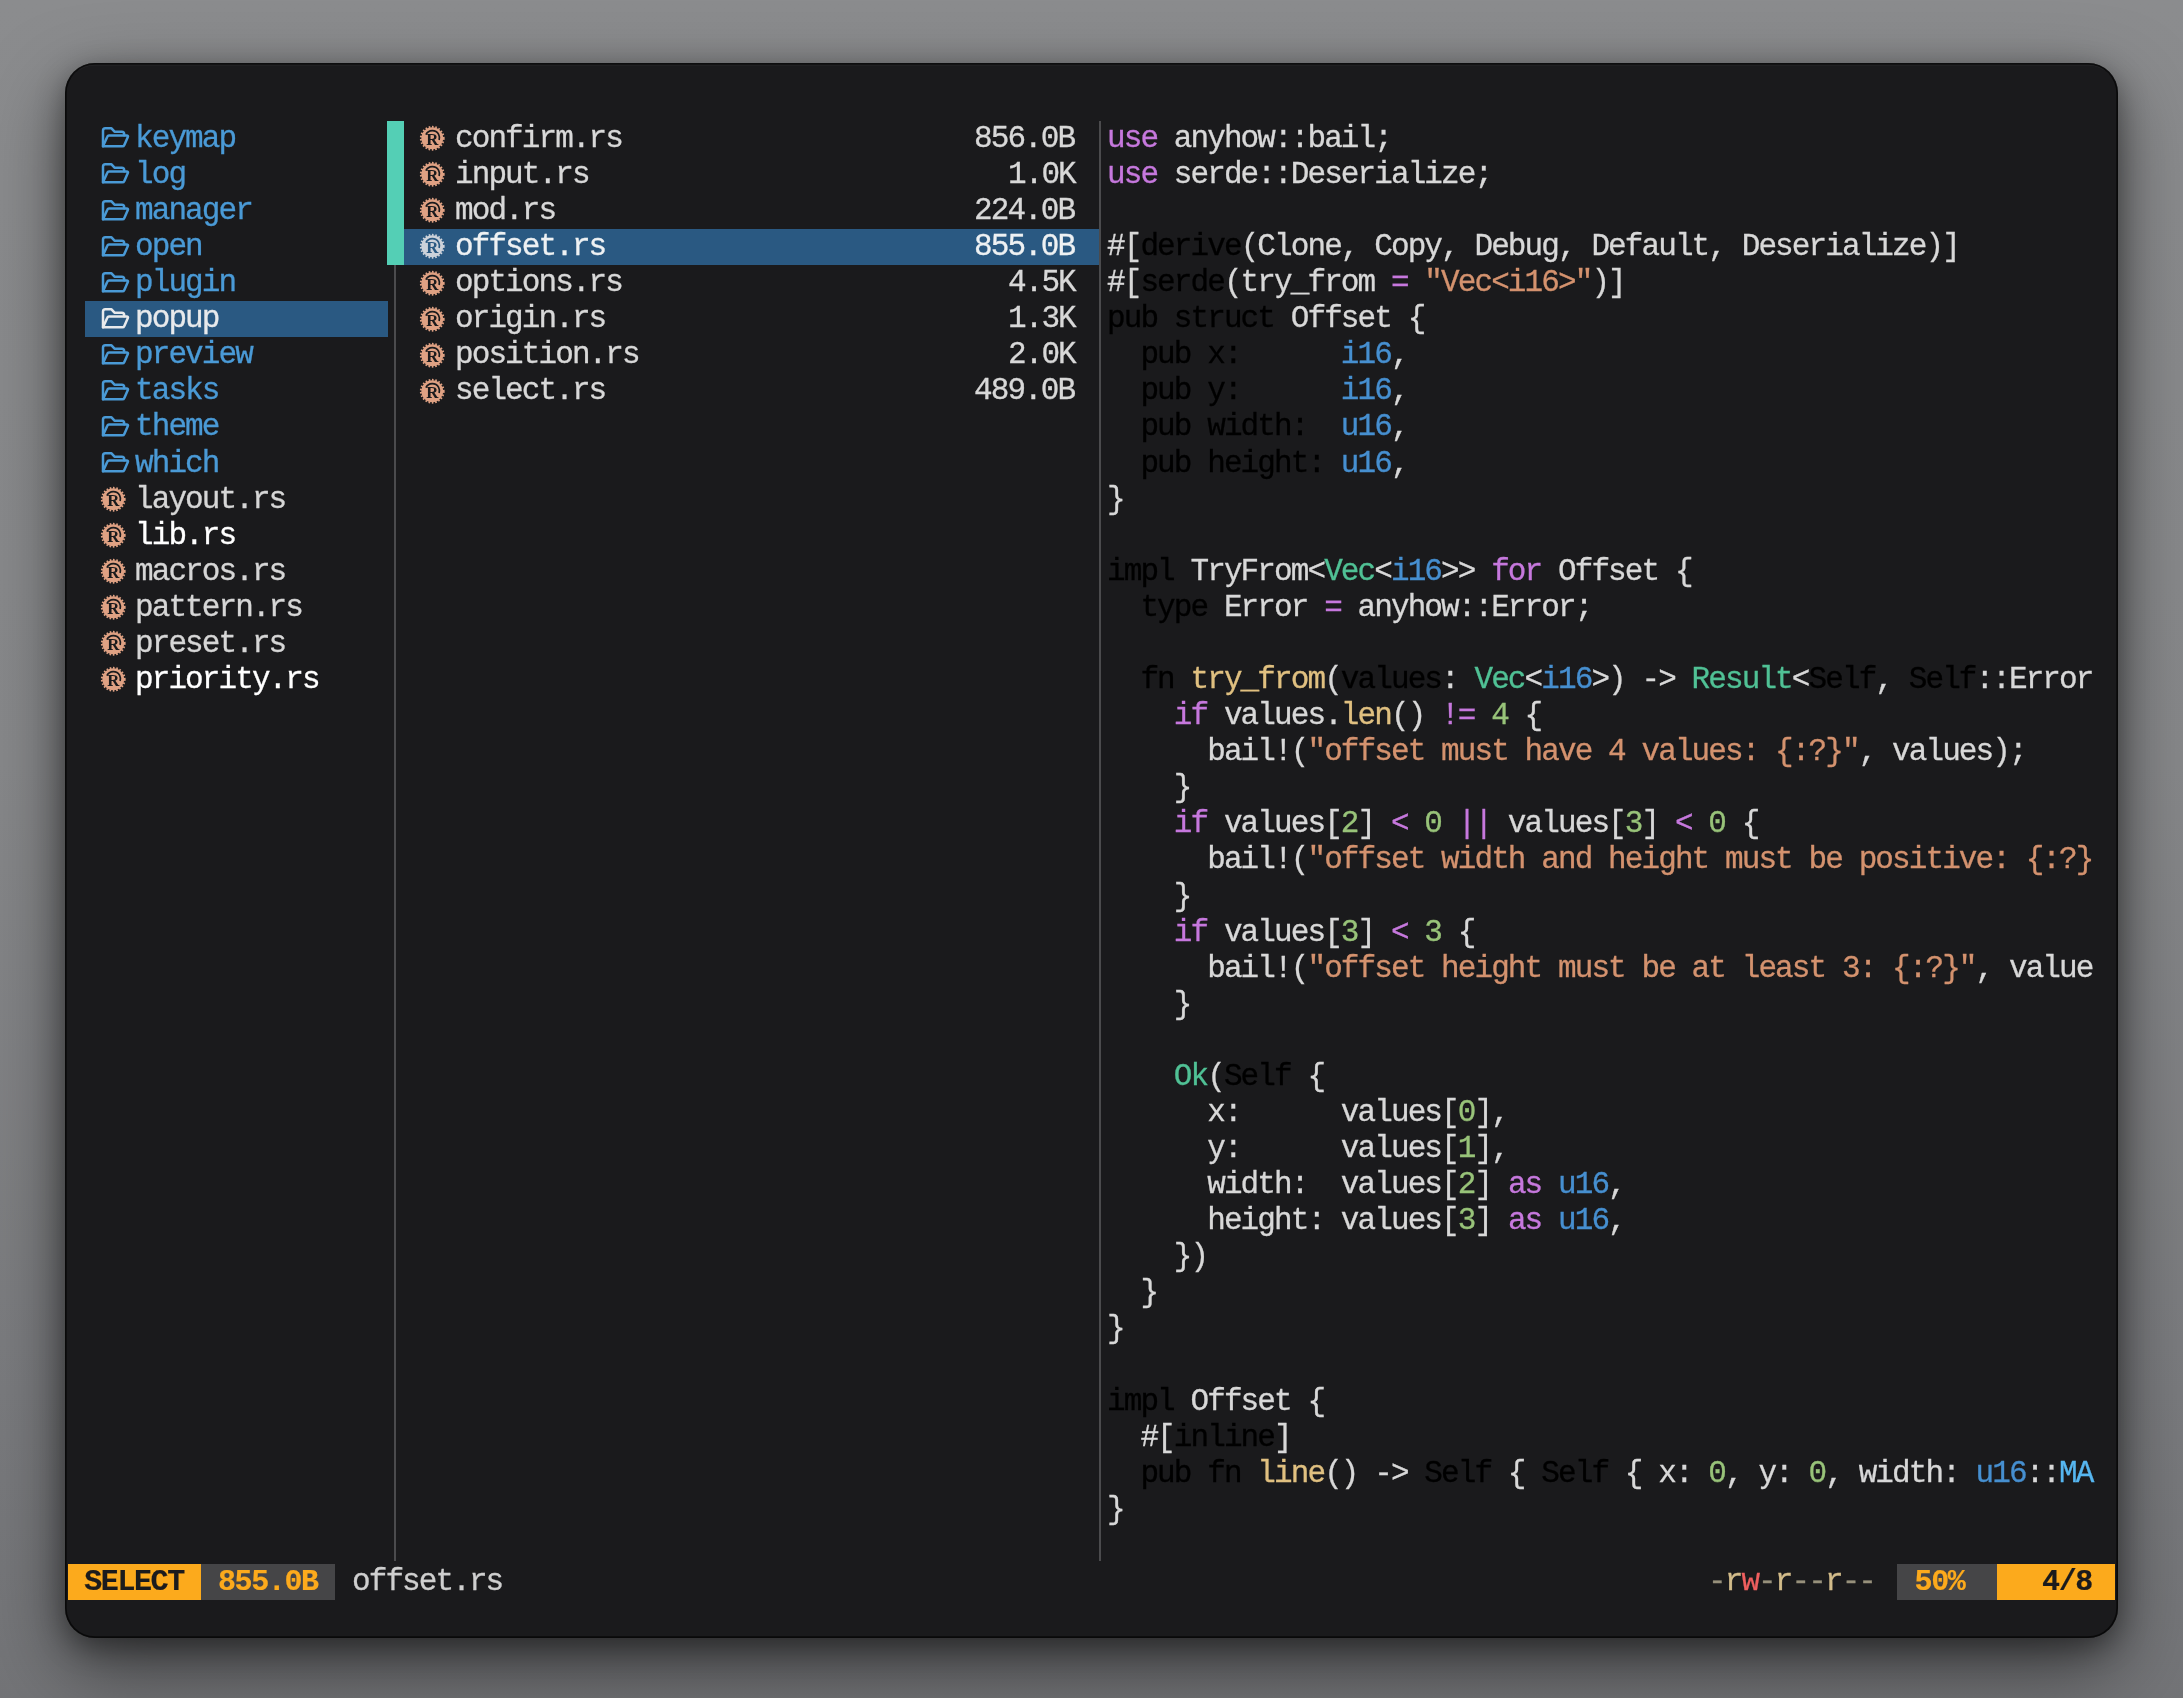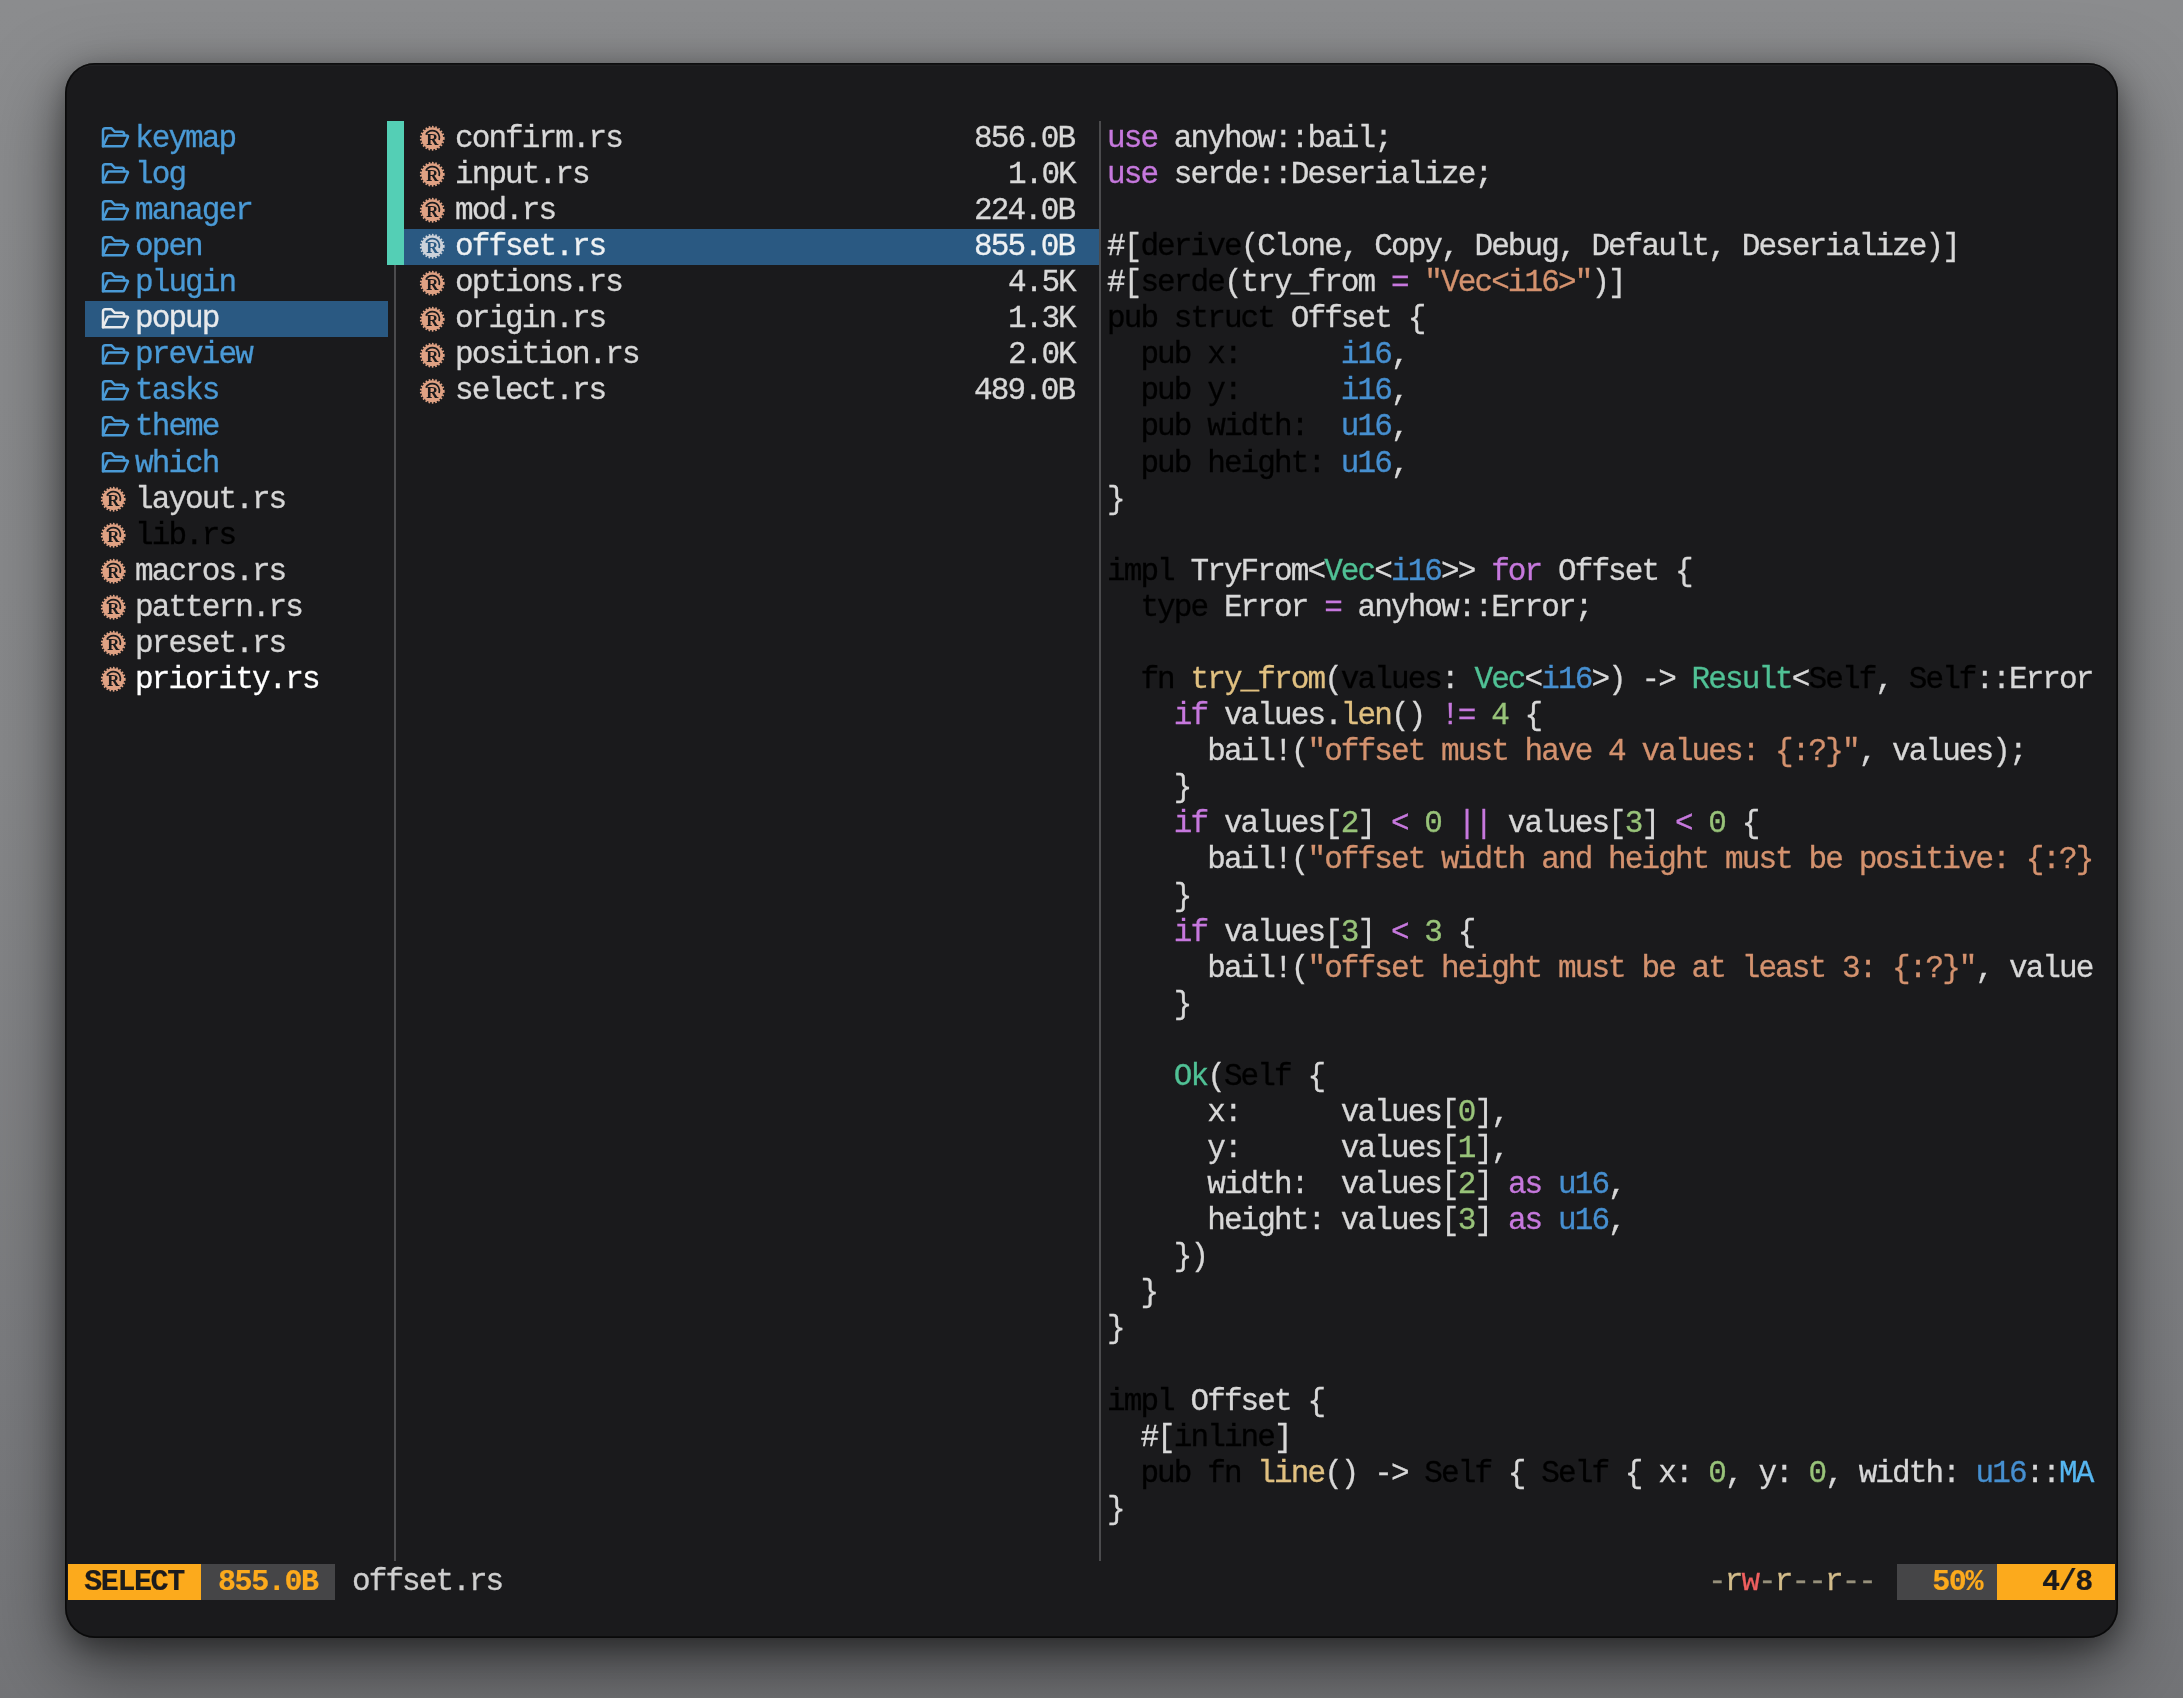--- a/index.html
+++ b/index.html
@@ -80,21 +80,21 @@
     <path d="M9.4 12.6 A 8.6 8.6 0 0 1 24.6 12.4 A 8.6 8.6 0 0 1 25.2 19" fill="none" stroke="#1a1a1c" stroke-width="2"></path>
     <text x="17.2" y="24.6" text-anchor="middle" font-family="Liberation Serif,serif" font-weight="bold" font-size="20px" fill="#1a1a1c">R</text>
   </svg>
 <div class="t" style="left:135px;top:482px;color:#d6d6d6">layout.rs</div>
 <svg class="ic" width="28.5" height="28.5" viewBox="0 0 34 34" style="left:99px;top:521px">
     <circle cx="17" cy="17" r="13" fill="#dfa183"></circle>
     <circle cx="17" cy="17" r="13.6" fill="none" stroke="#dfa183" stroke-width="2.4" stroke-dasharray="1.9 2.06"></circle>
     <path d="M9.4 12.6 A 8.6 8.6 0 0 1 24.6 12.4 A 8.6 8.6 0 0 1 25.2 19" fill="none" stroke="#1a1a1c" stroke-width="2"></path>
     <text x="17.2" y="24.6" text-anchor="middle" font-family="Liberation Serif,serif" font-weight="bold" font-size="20px" fill="#1a1a1c">R</text>
   </svg>
-<div class="t" style="left:135px;top:518px;color:#000000">lib.rs</div>
+<div class="t" style="left:135px;top:518px;color:#ffffff">lib.rs</div>
 <svg class="ic" width="28.5" height="28.5" viewBox="0 0 34 34" style="left:99px;top:557px">
     <circle cx="17" cy="17" r="13" fill="#dfa183"></circle>
     <circle cx="17" cy="17" r="13.6" fill="none" stroke="#dfa183" stroke-width="2.4" stroke-dasharray="1.9 2.06"></circle>
     <path d="M9.4 12.6 A 8.6 8.6 0 0 1 24.6 12.4 A 8.6 8.6 0 0 1 25.2 19" fill="none" stroke="#1a1a1c" stroke-width="2"></path>
     <text x="17.2" y="24.6" text-anchor="middle" font-family="Liberation Serif,serif" font-weight="bold" font-size="20px" fill="#1a1a1c">R</text>
   </svg>
 <div class="t" style="left:135px;top:554px;color:#d6d6d6">macros.rs</div>
 <svg class="ic" width="28.5" height="28.5" viewBox="0 0 34 34" style="left:99px;top:593px">
     <circle cx="17" cy="17" r="13" fill="#dfa183"></circle>
     <circle cx="17" cy="17" r="13.6" fill="none" stroke="#dfa183" stroke-width="2.4" stroke-dasharray="1.9 2.06"></circle>
@@ -214,15 +214,15 @@
 <div class="t" style="left:1107px;top:1420px">  #[<span class="bl">inline</span>]</div>
 <div class="t" style="left:1107px;top:1456px">  <span class="bl">pub fn</span> <span class="fy">line</span>() -&gt; <span class="bl">Self</span> { <span class="bl">Self</span> { x: <span class="nu">0</span>, y: <span class="nu">0</span>, width: <span class="ty">u16</span>::<span class="cy">MA</span></div>
 <div class="t" style="left:1107px;top:1492px">}</div>
 <div style="position:absolute;left:68px;top:1564px;width:133px;height:36px;background:#fcaa1c"></div>
 <div class="t b" style="left:68px;top:1564px;width:132px;text-align:center;color:#1b1b1d">SELECT</div>
 <div style="position:absolute;left:201px;top:1564px;width:134px;height:36px;background:#454547"></div>
 <div class="t b" style="left:218px;top:1564px;color:#fcaa1c">855.0B</div>
 <div class="t" style="left:352px;top:1564px;color:#cfcfcf">offset.rs</div>
 <div class="t" style="left:1708px;top:1564px"><span style="color:#97917c">-</span><span style="color:#d3bc8a">r</span><span style="color:#ef5f5f">w</span><span style="color:#97917c">-</span><span style="color:#d3bc8a">r</span><span style="color:#97917c">--</span><span style="color:#d3bc8a">r</span><span style="color:#97917c">--</span></div>
 <div style="position:absolute;left:1897px;top:1564px;width:100px;height:36px;background:#454547"></div>
-<div class="t b" style="left:1897px;top:1564px;width:85px;text-align:right;color:#fcaa1c">50%</div>
+<div class="t b" style="left:1897px;top:1564px;width:85px;text-align:center;color:#fcaa1c">50%</div>
 <div style="position:absolute;left:1997px;top:1564px;width:118px;height:36px;background:#fcaa1c"></div>
 <div class="t b" style="left:1997px;top:1564px;width:140px;text-align:center;color:#1b1b1d">4/8</div>
 
 </body></html>

